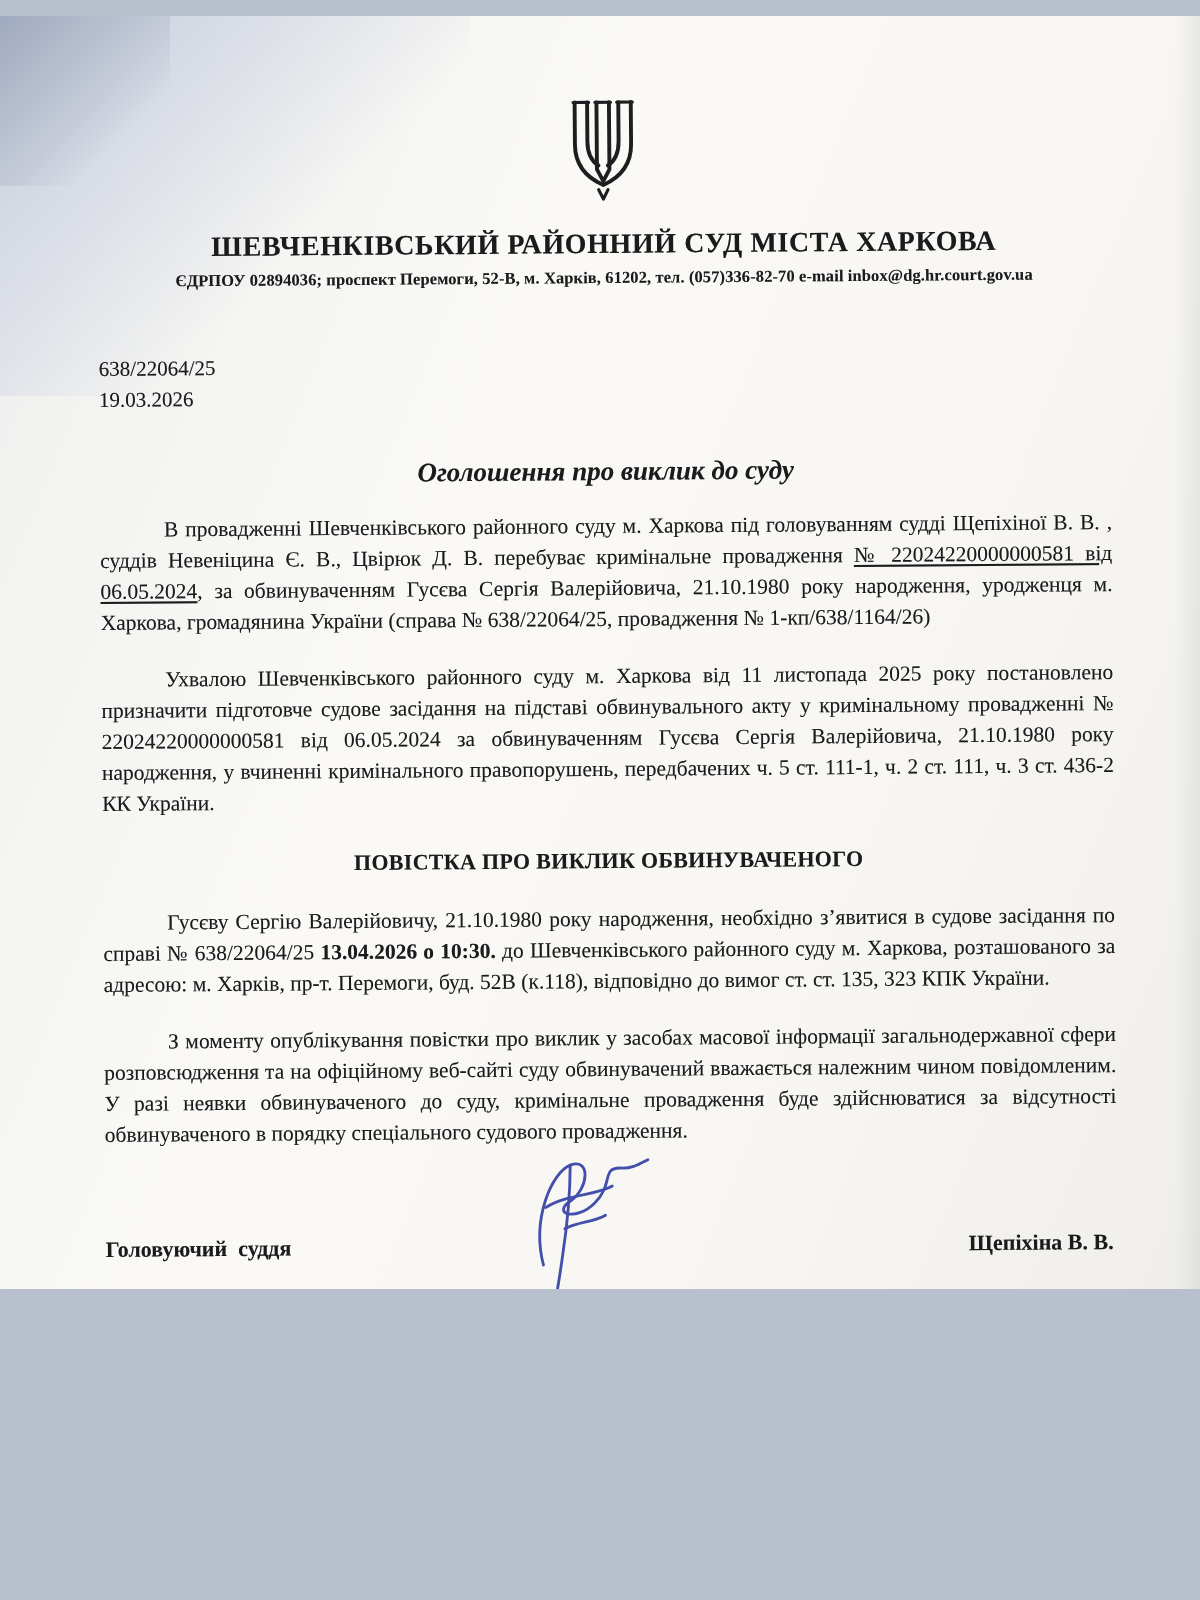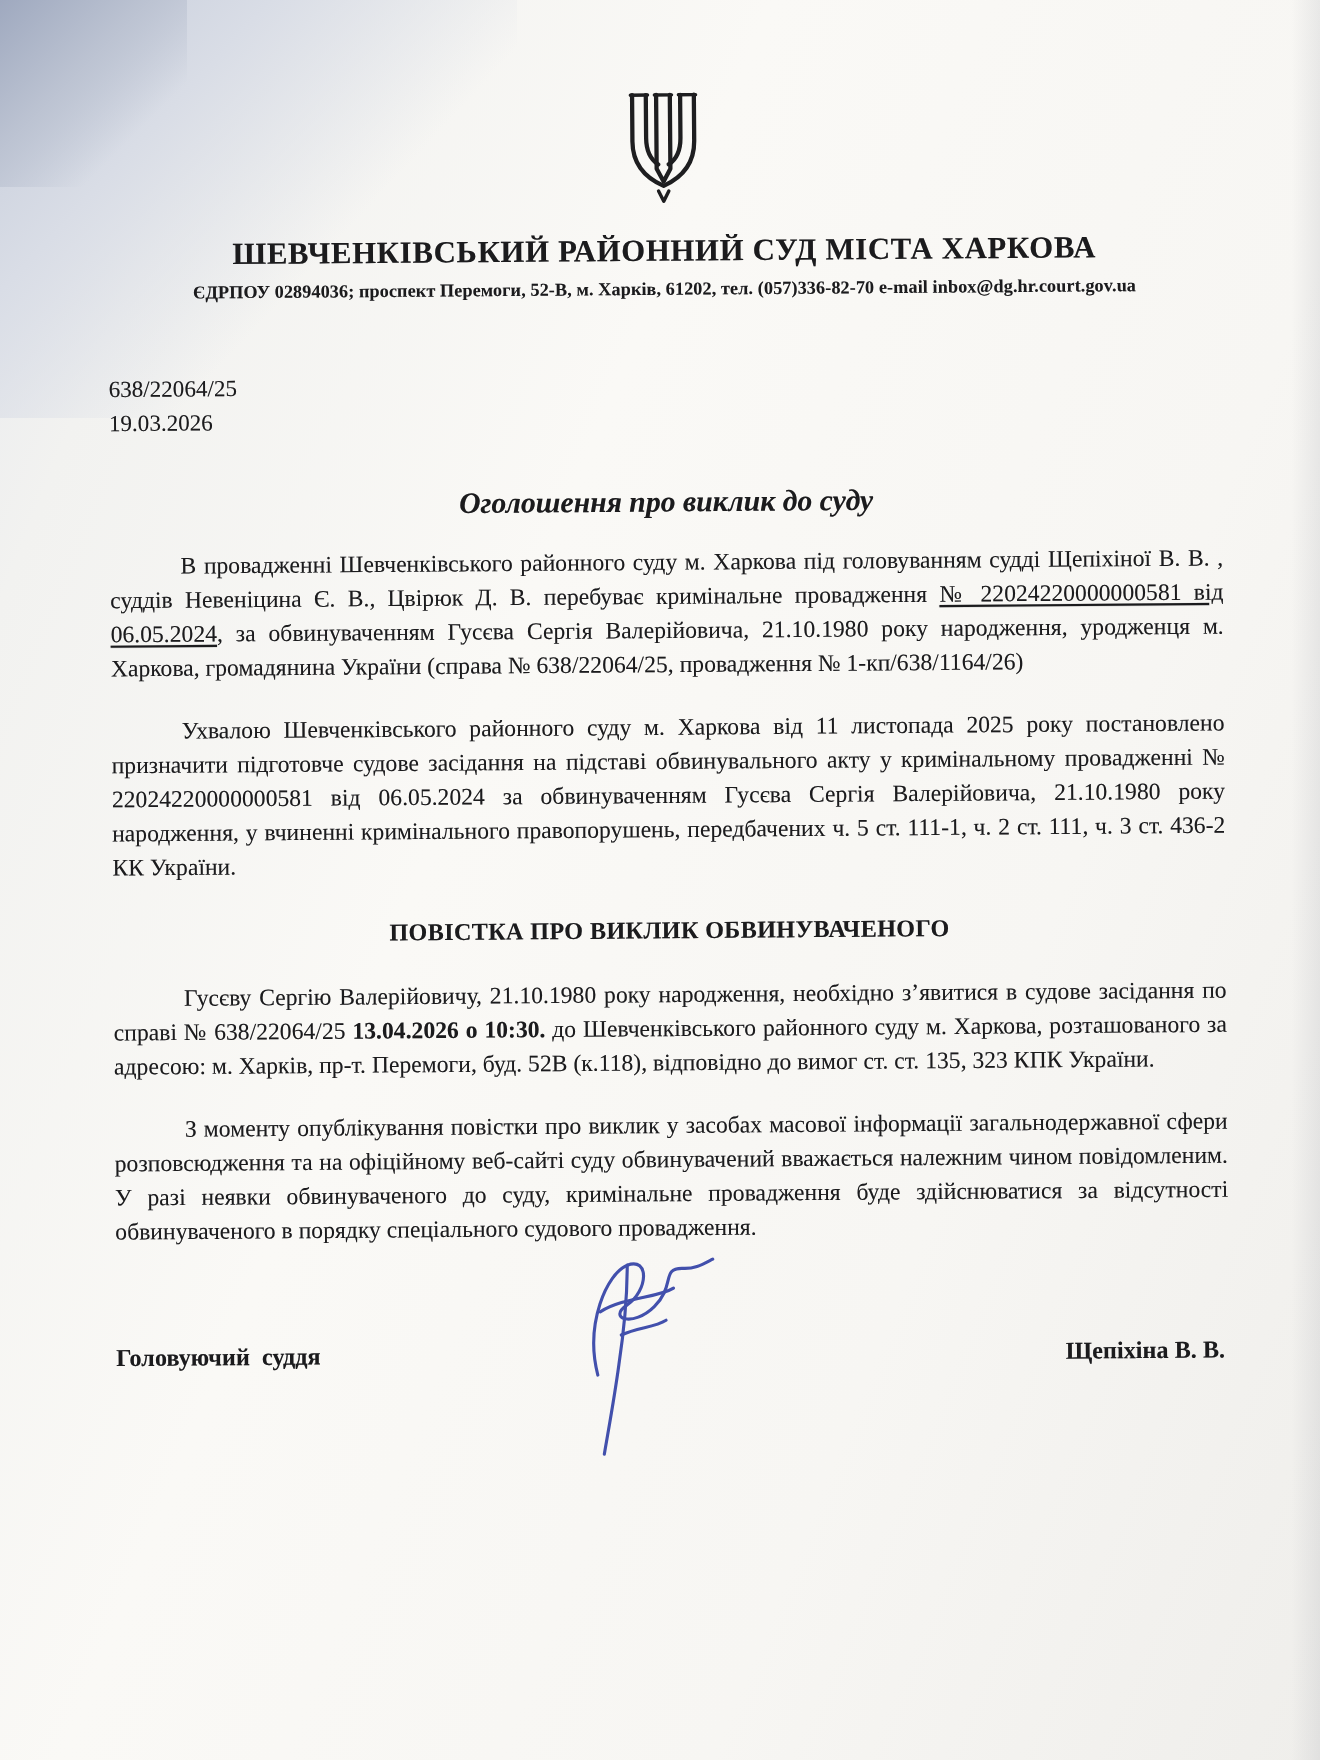--- a/index.html
+++ b/index.html
@@ -7,23 +7,24 @@
     padding: 0;
     width: 1200px;
     height: 1600px;
     background: #b8bfcd;
     font-family: "Liberation Serif", serif;
     color: #1b1b1d;
   }
   .photo {
     position: relative;
     width: 1200px;
-    height: 1600px;
+    height: 1273px;
     overflow: hidden;
     background: #c6ccd8;
+    margin-top: 16px;
   }
   .paper {
     position: absolute;
     inset: 0;
     background: linear-gradient(112deg, #e7e9ee 0%, #f2f2f0 12%, #faf9f6 38%, #f7f6f3 70%, #efeeeb 100%);
   }
   .corner-soft {
     position: absolute;
     top: 0; left: 0;
     width: 470px; height: 380px;

